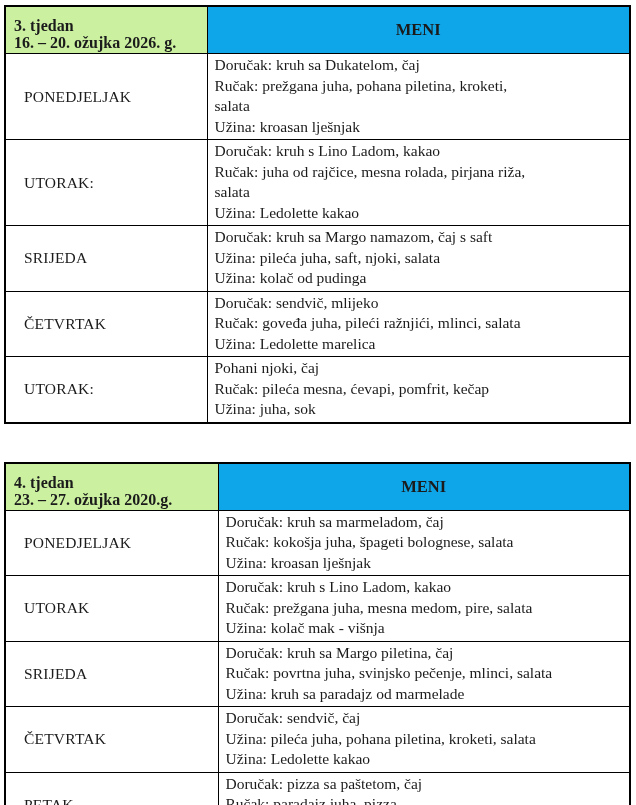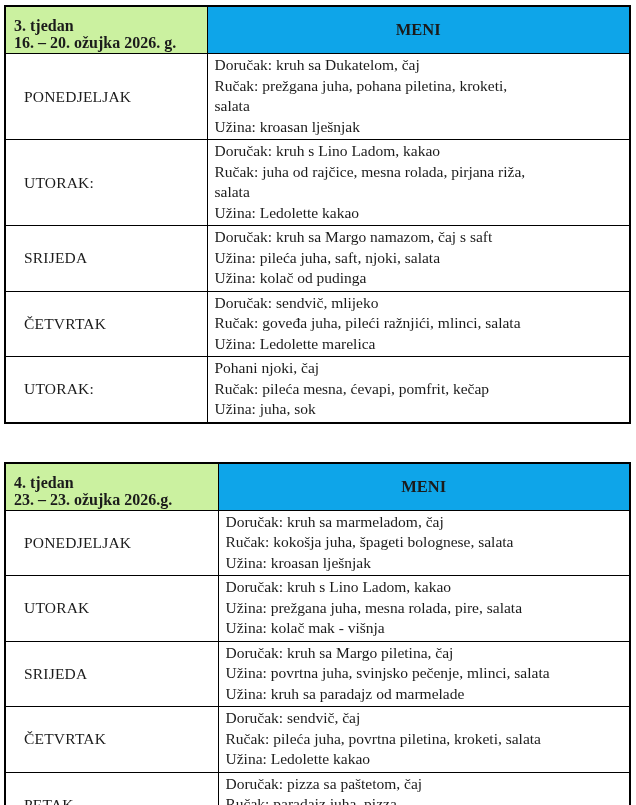--- a/index.html
+++ b/index.html
@@ -134,55 +134,55 @@
 
   <table class="menu-table">
     <colgroup>
       <col style="width:213px">
       <col>
     </colgroup>
     <thead>
       <tr>
         <th class="week-cell">
           <div>4. tjedan</div>
-          <div>23. – 23. ožujka 2026.g.</div>
+          <div>23. – 27. ožujka 2020.g.</div>
         </th>
         <th class="meni-cell">MENI</th>
       </tr>
     </thead>
     <tbody>
         <tr>
           <td class="day-cell">PONEDJELJAK</td>
           <td class="menu-cell">
             <div class="menu-line">Doručak: kruh sa marmeladom, čaj</div>
             <div class="menu-line">Ručak: kokošja juha, špageti bolognese, salata</div>
             <div class="menu-line">Užina: kroasan lješnjak</div>
           </td>
         </tr>
         <tr>
           <td class="day-cell">UTORAK</td>
           <td class="menu-cell">
             <div class="menu-line">Doručak: kruh s Lino Ladom, kakao</div>
-            <div class="menu-line">Užina: prežgana juha, mesna rolada, pire, salata</div>
+            <div class="menu-line">Ručak: prežgana juha, mesna medom, pire, salata</div>
             <div class="menu-line">Užina: kolač mak - višnja</div>
           </td>
         </tr>
         <tr>
           <td class="day-cell">SRIJEDA</td>
           <td class="menu-cell">
             <div class="menu-line">Doručak: kruh sa Margo piletina, čaj</div>
-            <div class="menu-line">Užina: povrtna juha, svinjsko pečenje, mlinci, salata</div>
+            <div class="menu-line">Ručak: povrtna juha, svinjsko pečenje, mlinci, salata</div>
             <div class="menu-line">Užina: kruh sa paradajz od marmelade</div>
           </td>
         </tr>
         <tr>
           <td class="day-cell">ČETVRTAK</td>
           <td class="menu-cell">
             <div class="menu-line">Doručak: sendvič, čaj</div>
-            <div class="menu-line">Ručak: pileća juha, povrtna piletina, kroketi, salata</div>
+            <div class="menu-line">Užina: pileća juha, pohana piletina, kroketi, salata</div>
             <div class="menu-line">Užina: Ledolette kakao</div>
           </td>
         </tr>
         <tr>
           <td class="day-cell">PETAK</td>
           <td class="menu-cell">
             <div class="menu-line">Doručak: pizza sa paštetom, čaj</div>
             <div class="menu-line">Ručak: paradajz juha, pizza</div>
             <div class="menu-line">Užina: voće</div>
           </td>

